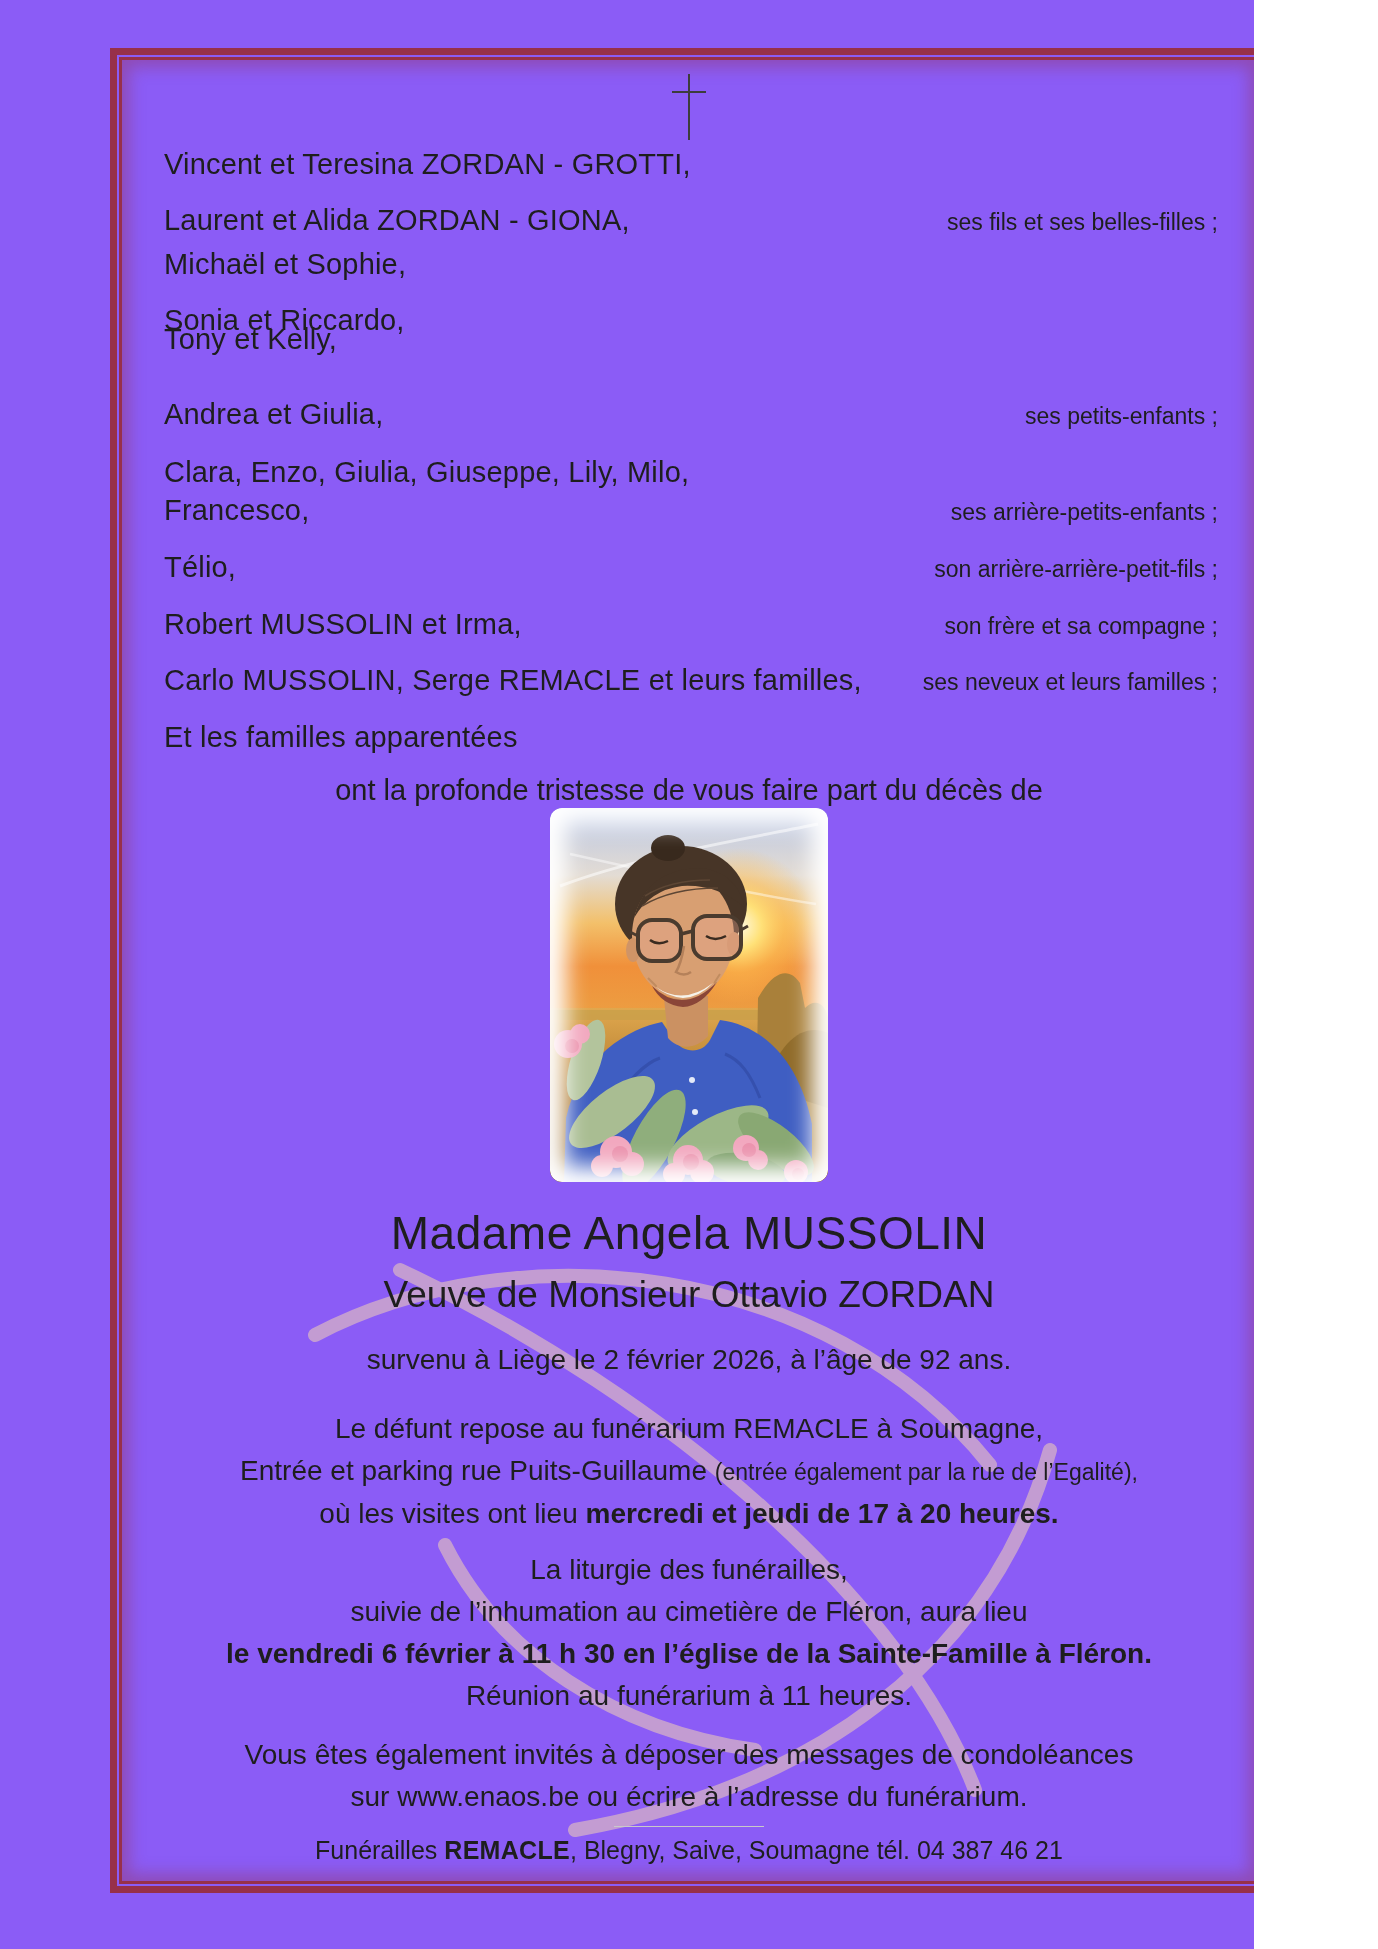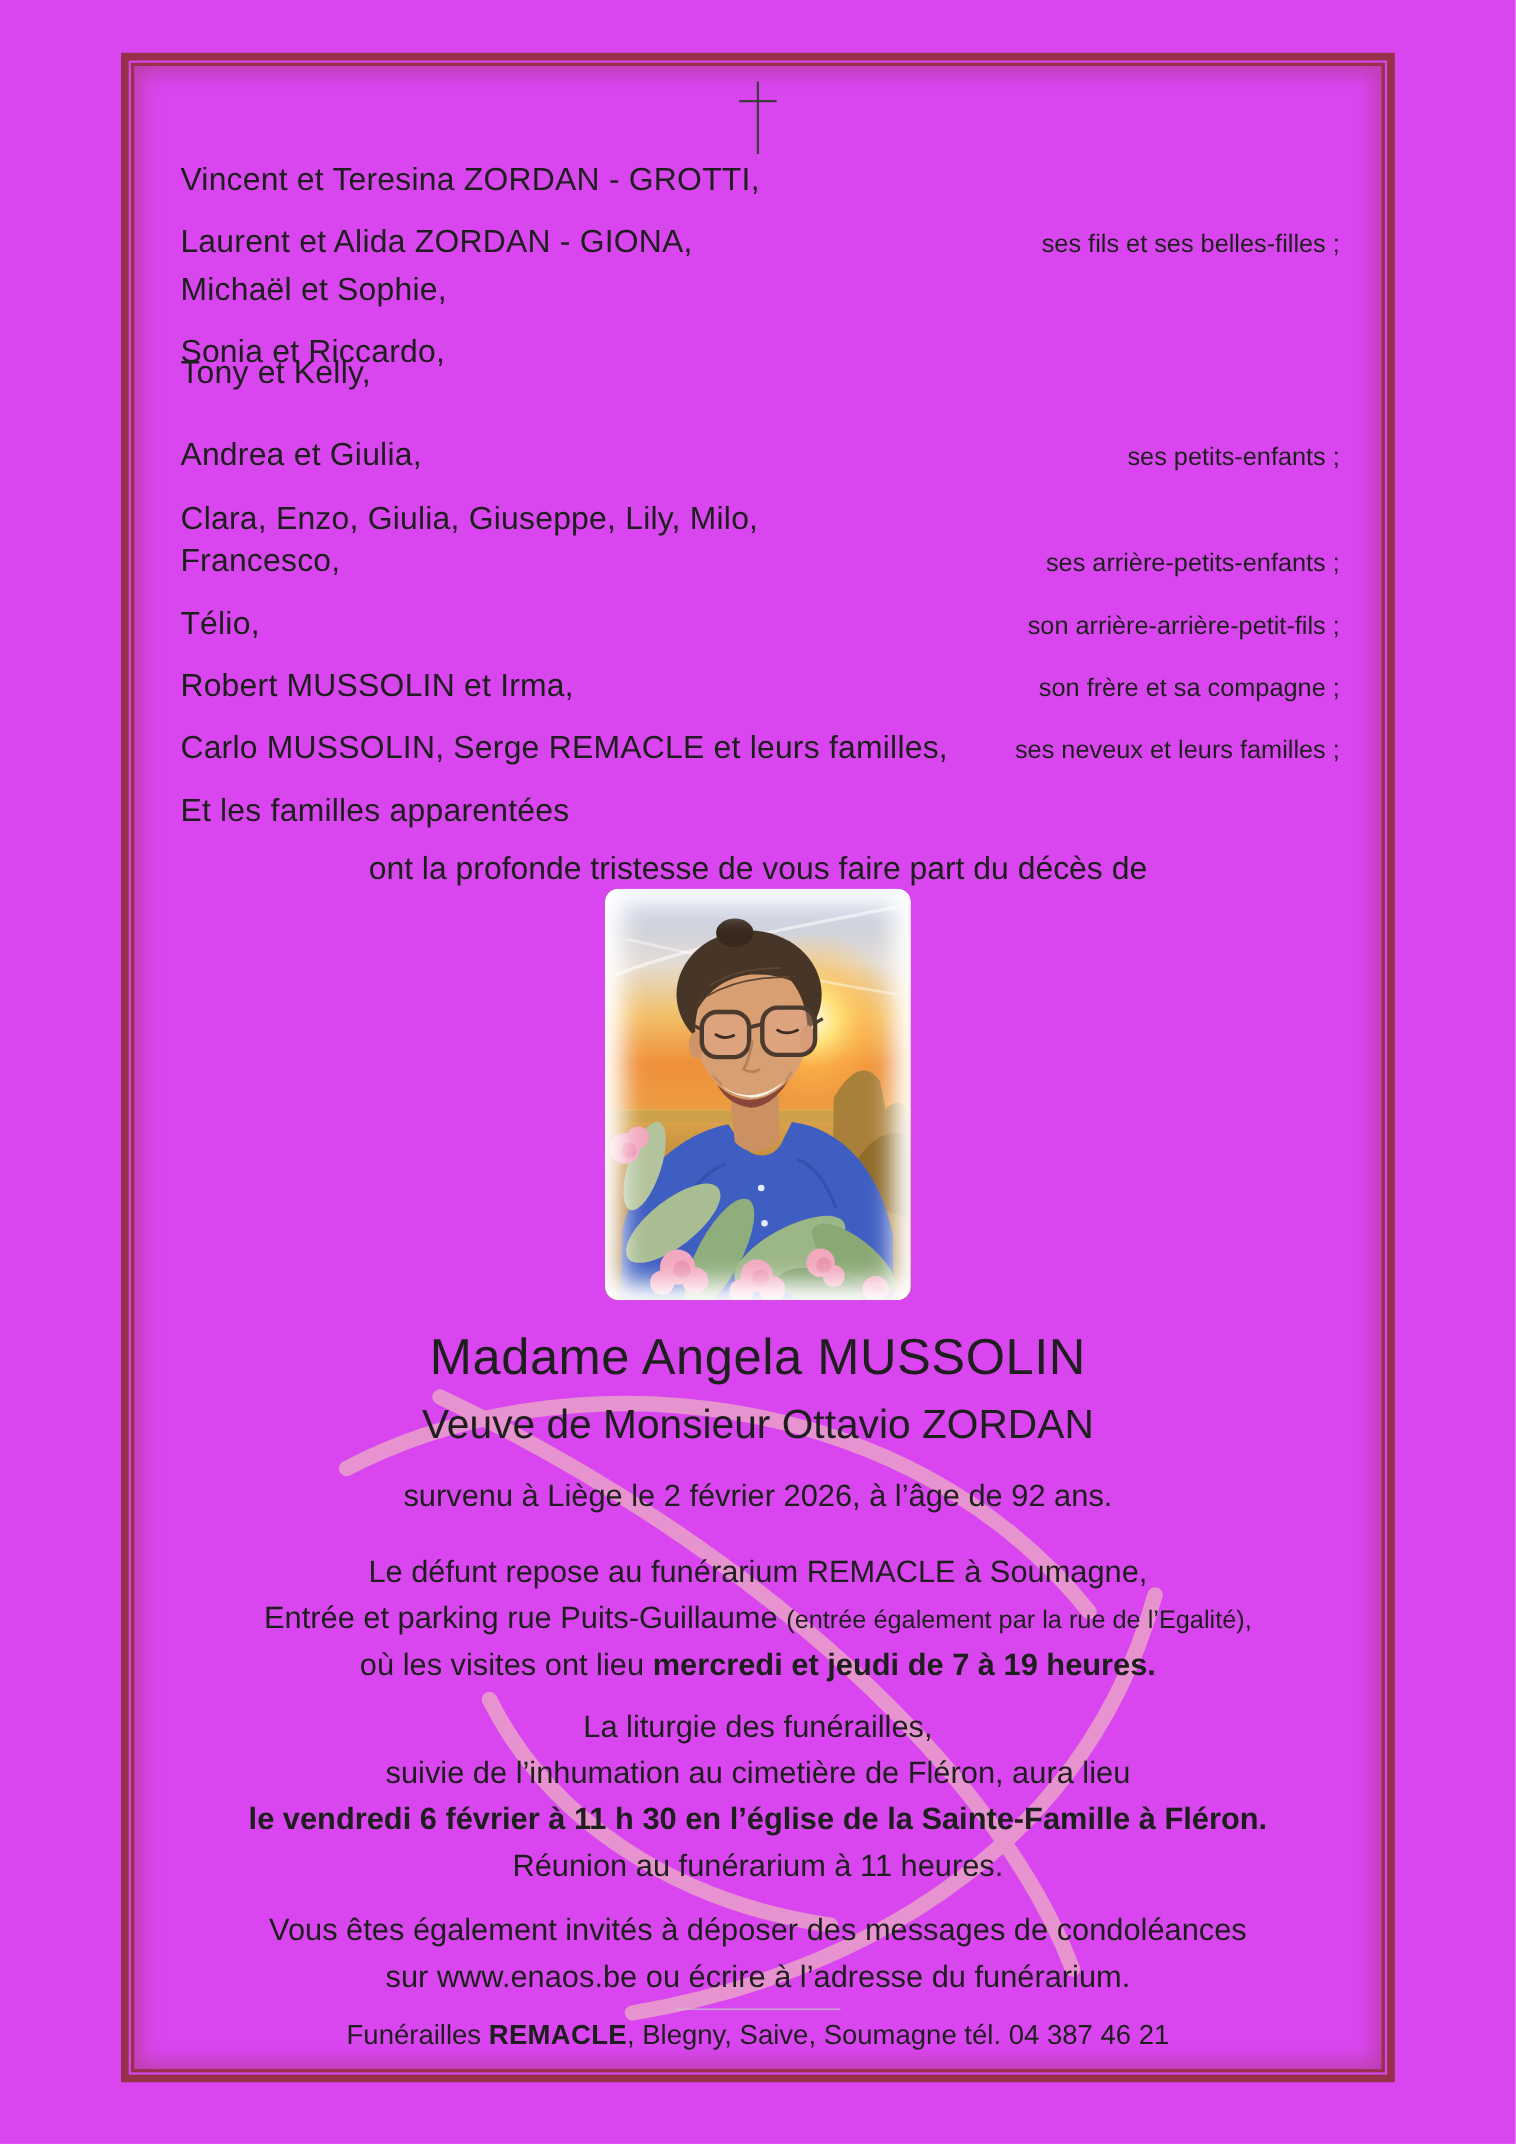--- a/index.html
+++ b/index.html
@@ -2,22 +2,22 @@
 <html><head>
 <meta charset="utf-8">
 <style>
   :root{
     --maroon:#97304a;
     --ink:#1e1e1e;
   }
   html,body{margin:0;padding:0;background:#ffffff;}
   .page{
     position:relative;
-    width:1378px;height:1949px;
-    background:#d946ef;
+    width:1254px;height:1949px;
+    background:#8b5cf6;
     font-family:"Liberation Sans", sans-serif;
     color:var(--ink);
     overflow:hidden;
   }
   
   .frame{
     position:absolute;left:110px;top:48px;width:1158px;height:1845px;
     box-sizing:border-box;border:7px solid var(--maroon);padding:2px;
   }
   .frame-inner{
@@ -248,21 +248,21 @@
     <div class="photo-feather"></div>
   </div>
 
   <div class="center deceased-name" style="top:1206px">Madame Angela MUSSOLIN</div>
   <div class="center deceased-sub" style="top:1274px">Veuve de Monsieur Ottavio ZORDAN</div>
   <div class="center death-line" style="top:1344px">survenu à Liège le 2 février 2026, à l’âge de 92 ans.</div>
 
   <div class="center para" style="top:1408px">
     <span>Le défunt repose au funérarium REMACLE à Soumagne,</span><br>
     <span>Entrée et parking rue Puits-Guillaume </span><span class="small">(entrée également par la rue de l’Egalité),</span><br>
-    <span>où les visites ont lieu </span><b>mercredi et jeudi de 7 à 19 heures.</b>
+    <span>où les visites ont lieu </span><b>mercredi et jeudi de 17 à 20 heures.</b>
   </div>
 
   <div class="center para" style="top:1549px">
     <span>La liturgie des funérailles,</span><br>
     <span>suivie de l’inhumation au cimetière de Fléron, aura lieu</span><br>
     <b>le vendredi 6 février à 11 h 30 en l’église de la Sainte-Famille à Fléron.</b><br>
     <span>Réunion au funérarium à 11 heures.</span>
   </div>
 
   <div class="center para" style="top:1734px">

